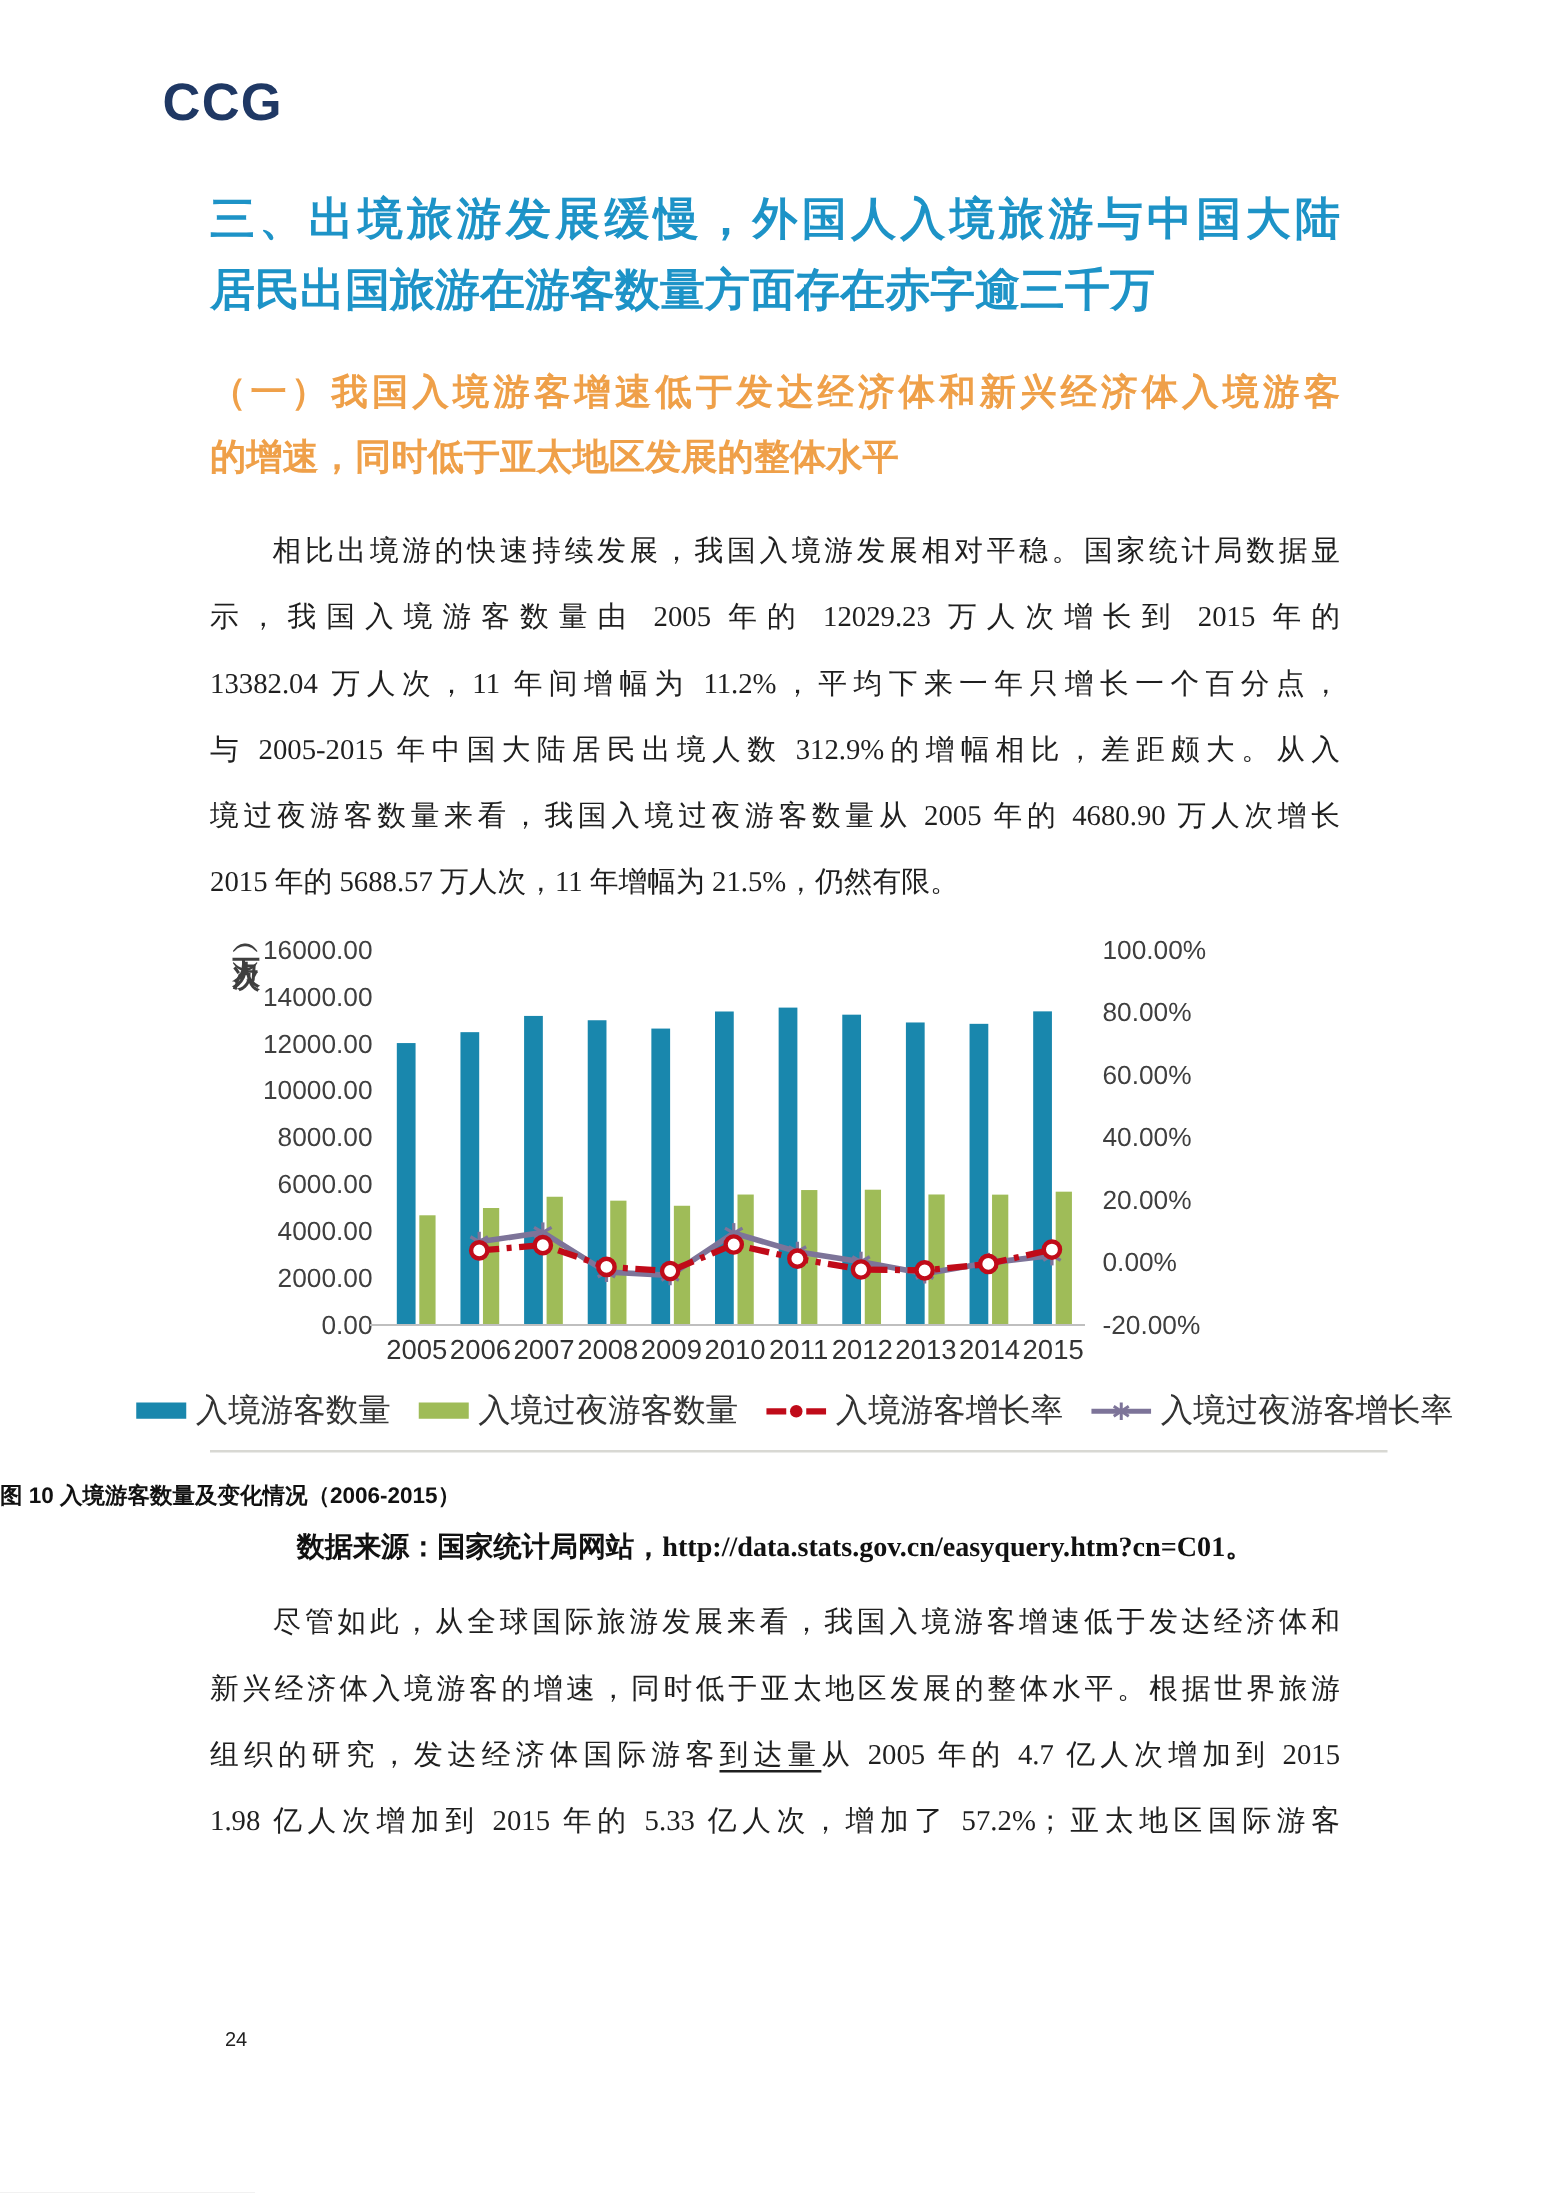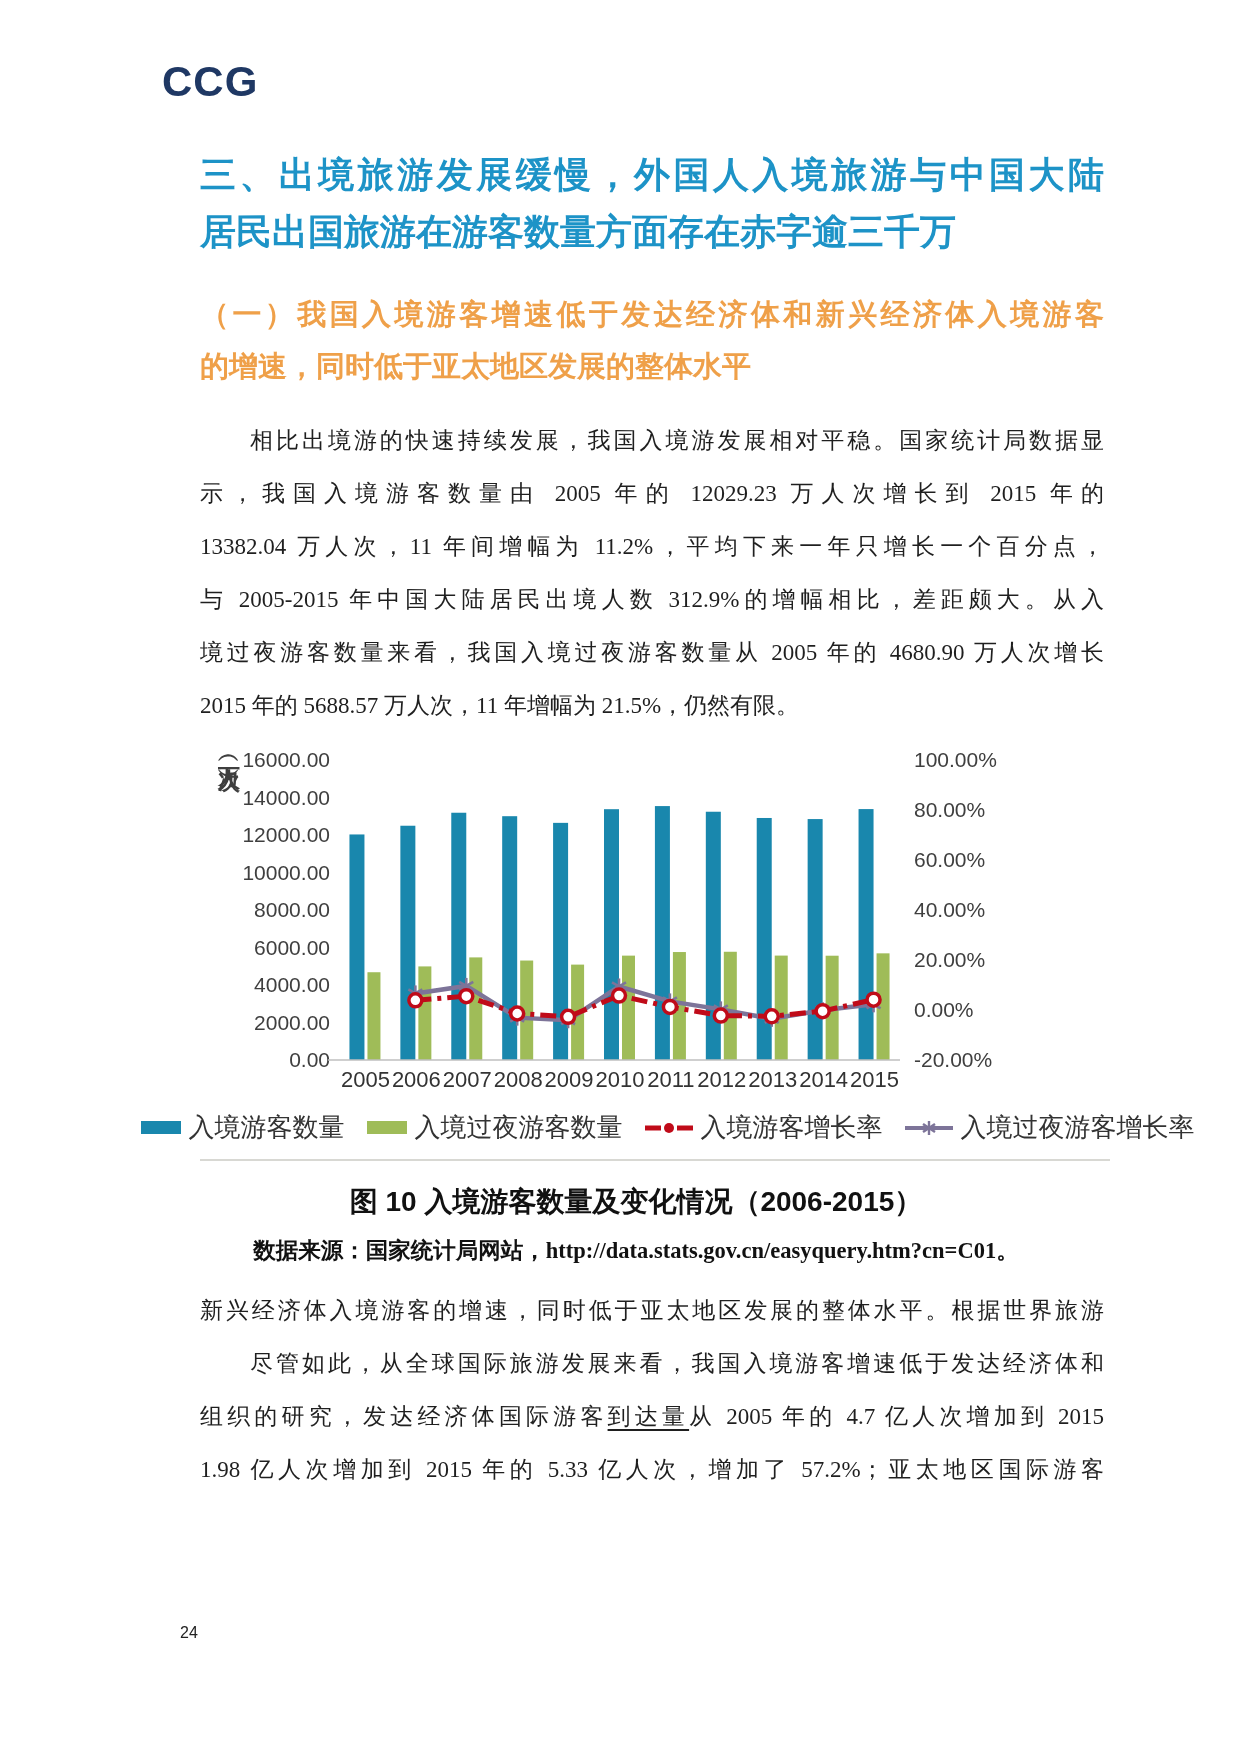--- a/index.html
+++ b/index.html
@@ -6,21 +6,20 @@
   .page{
     position:relative;
     width:1240px;height:1754px;
     margin:0 auto;
     background:#ffffff;
     font-family:"Liberation Sans","DejaVu Sans",sans-serif;
     color:var(--body_text,#1f1f1f);
     overflow:hidden;
     box-sizing:border-box;
     padding-top:58px;
-    padding-left:32px;
   }
   .logo{
     margin-left:130px;
     font-size:42px;font-weight:800;letter-spacing:1px;
     color:var(--logo_navy,#1f3864);
     line-height:48px;
   }
   .content{margin:0 168px;width:904px;}
   .heading{
     margin-top:40px;
@@ -49,22 +48,22 @@
     letter-spacing:2px;
   }
   .legend{
     display:flex;justify-content:center;align-items:center;
     gap:22px;margin-top:4px;
     font-size:26px;color:#333;white-space:nowrap;
   }
   .legend .item{display:flex;align-items:center;gap:8px;}
   .divider{margin:14px 130px 0 168px;border-top:2px solid var(--divider,#d8d8d3);}
   .fig-caption{
-    margin-top:22px;text-align:center;
-    font-size:28px;font-weight:700;color:#111;
+    margin-top:22px;
+    font-size:18px;font-weight:700;color:#111;
   }
   .source{
     margin-top:14px;text-align:center;font-size:22.5px;color:#111;
   }
   .source .lbl{font-weight:700;}
   .source .url{font-family:"Liberation Serif","DejaVu Serif",serif;font-weight:700;}
   .page-num{
     position:absolute;left:180px;bottom:112px;
     font-size:16px;color:#222;
   }
@@ -226,22 +225,22 @@
   <div class="divider"></div>
 
   <div class="fig-caption">图 10  入境游客数量及变化情况（2006-2015）</div>
 
   <div class="source">
     <span class="lbl">数据来源：国家统计局网站，</span><span class="url">http://data.stats.gov.cn/easyquery.htm?cn=C01。</span>
   </div>
 
   <div class="content">
     <div class="para" style="margin-top:18px;">
+      <div class="bline indent">尽管如此，从全球国际旅游发展来看，我国入境游客增速低于发达经济体和</div>
       <div class="bline">新兴经济体入境游客的增速，同时低于亚太地区发展的整体水平。根据世界旅游</div>
-      <div class="bline indent">尽管如此，从全球国际旅游发展来看，我国入境游客增速低于发达经济体和</div>
       <div class="bline"><span>组织的研究，发达经济体国际游客</span><span class="u">到达量</span><span>从 2005 年的 4.7 亿人次增加到 2015</span></div>
       <div class="bline">1.98 亿人次增加到 2015 年的 5.33 亿人次，增加了 57.2%；亚太地区国际游客</div>
     </div>
   </div>
 
   <div class="page-num">24</div>
 
 </div>
 
 </body></html>

